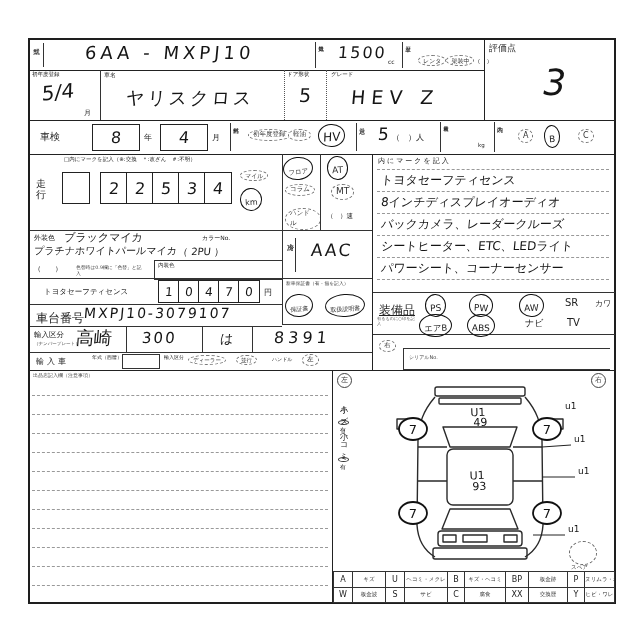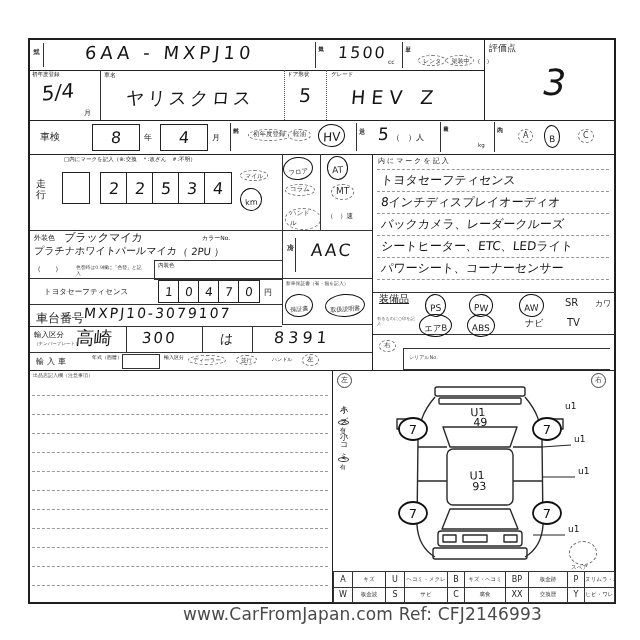--- a/index.html
+++ b/index.html
@@ -208,21 +208,21 @@
     <div class="abs dline" style="left:4px;top:58px;width:232px;height:1px;"></div>
     <span class="abs hw" style="left:8px;top:62px;font-size:12px;">バックカメラ、レーダークルーズ</span>
     <div class="abs dline" style="left:4px;top:80px;width:232px;height:1px;"></div>
     <span class="abs hw" style="left:8px;top:84px;font-size:12px;">シートヒーター、ETC、LEDライト</span>
     <div class="abs dline" style="left:4px;top:102px;width:232px;height:1px;"></div>
     <span class="abs hw" style="left:8px;top:106px;font-size:12px;">パワーシート、コーナーセンサー</span>
     <div class="abs dline" style="left:4px;top:124px;width:232px;height:1px;"></div>
   </div>
 
   <div class="abs" style="left:342px;top:252px;width:242px;height:42px;border-left:1.6px solid #222;border-bottom:1px solid #333;">
-    <span class="pl" style="position:absolute;left:6px;top:0;font-size:10px;text-decoration:underline;">装備品</span>
+    <span class="pl" style="position:absolute;left:6px;top:10px;font-size:12px;text-decoration:underline;">装備品</span>
     <span class="pl" style="position:absolute;left:4px;top:24px;font-size:4.2px;color:#555;width:40px;">有るものに○印を記入</span>
     <span class="abs ring" style="left:52px;top:2px;"><span style="font-size:9px;">PS</span></span>
     <span class="abs ring" style="left:96px;top:2px;transform:rotate(3deg);"><span style="font-size:9px;">PW</span></span>
     <span class="abs ring" style="left:146px;top:2px;"><span style="font-size:9px;">AW</span></span>
     <span class="abs" style="left:192px;top:5px;font-size:10px;color:#222;">SR</span>
     <span class="abs" style="left:222px;top:6px;font-size:8px;color:#222;">カワ</span>
     <span class="abs ring" style="left:46px;top:22px;transform:rotate(-2deg);"><span style="font-size:8.5px;">エアB</span></span>
     <span class="abs ring" style="left:94px;top:22px;transform:rotate(2deg);"><span style="font-size:9px;">ABS</span></span>
     <span class="abs" style="left:152px;top:25px;font-size:9px;color:#222;">ナビ</span>
     <span class="abs" style="left:194px;top:25px;font-size:10px;color:#222;">TV</span>
@@ -352,14 +352,13 @@
             <td class="legD">ヒビ・ワレ</td>
           </tr>
         </tbody>
             </table>
       </div>
     </div>
   </div>
 
  </div>
 
- <div class="wm">www.CarFromJapan.com Ref: CFJ2146993</div>
 </div>
 
 </body></html>

